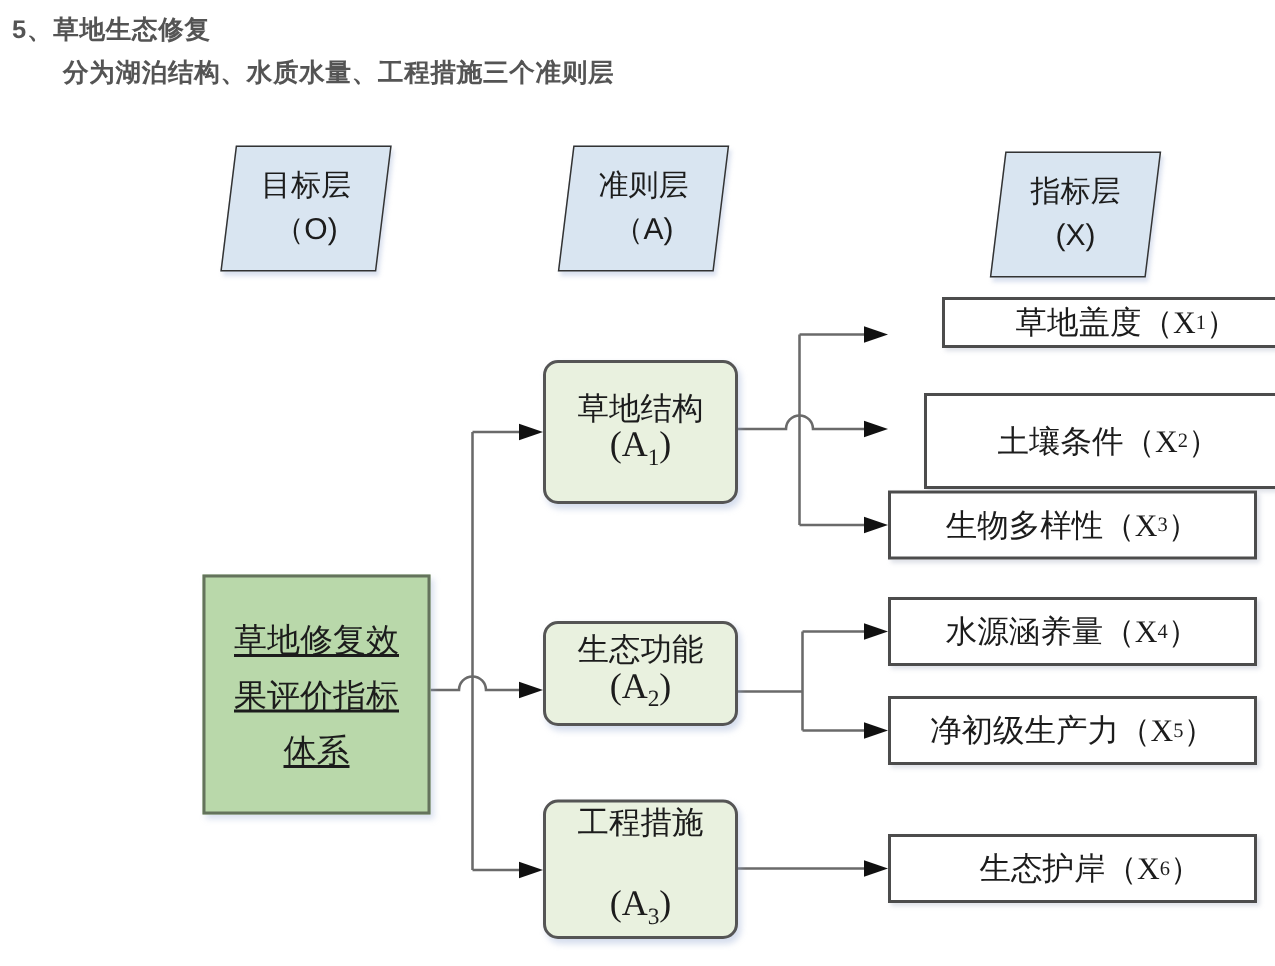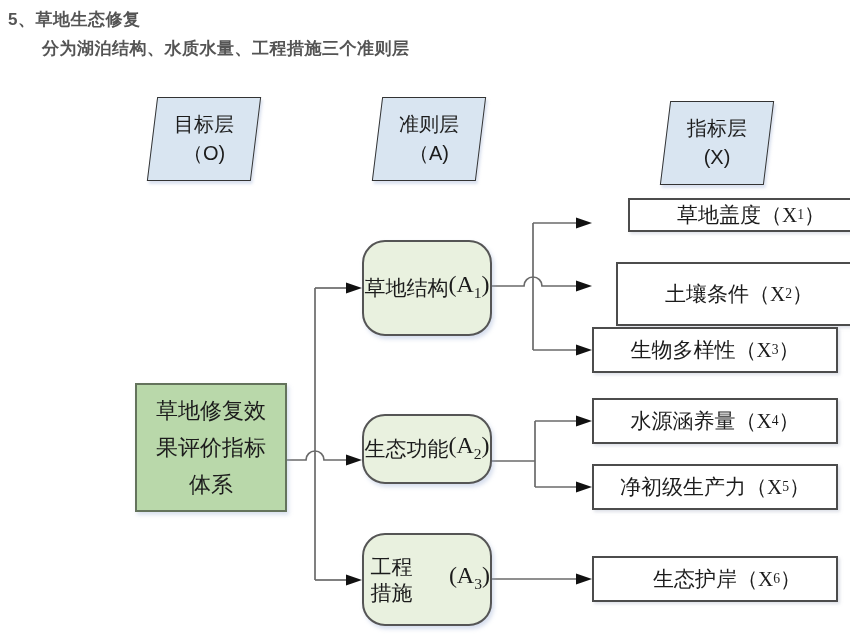--- a/index.html
+++ b/index.html
@@ -30,30 +30,30 @@
 
   .para{position:absolute;width:104px;height:84px;background:var(--layer_fill);
         border:1.5px solid var(--layer_border);transform:skewX(-7deg);
         box-shadow:2px 3px 3px rgba(150,170,210,.35);
         display:flex;align-items:center;justify-content:center;}
   .para .inner{transform:skewX(7deg);text-align:center;font-size:20px;line-height:29px;color:var(--node_text);}
   .p1{left:152px;top:97px;}
   .p2{left:377px;top:97px;}
   .p3{left:665px;top:101px;}
 
-  .goal{position:absolute;left:135px;top:383px;width:152px;height:129px;
+  .goal{position:absolute;left:135px;top:383px;width:152px;height:160px;
         background:var(--goal_fill);border:2px solid var(--goal_border);
         box-shadow:2px 3px 4px rgba(150,170,210,.35);
         display:flex;flex-direction:column;align-items:center;justify-content:center;
-        font-family:"Liberation Serif","DejaVu Serif",serif;font-size:22px;line-height:37px;color:var(--node_text);text-align:left;}
+        font-family:"Liberation Serif","DejaVu Serif",serif;font-size:22px;line-height:37px;color:var(--node_text);text-align:left;text-decoration:underline;}
 
   .crit{position:absolute;left:362px;width:130px;background:var(--criteria_fill);
-        border:2px solid var(--criteria_border);border-radius:23px;
+        border:2px solid var(--criteria_border);border-radius:10px;
         box-shadow:2px 3px 4px rgba(150,170,210,.4);
-        display:flex;flex-direction:row;align-items:center;justify-content:center;
+        display:flex;flex-direction:column;align-items:center;justify-content:center;
         font-family:"Liberation Serif","DejaVu Serif",serif;color:var(--node_text);text-align:center;}
   .crit .lbl{font-size:21px;line-height:26px;}
   .crit .code{font-size:24px;line-height:24px;}
   .crit sub{font-size:.65em;}
   .c1{top:240px;height:96px;}
   .c2{top:414px;height:70px;}
   .c3{top:533px;height:93px;gap:30px;}
 
   .ind{position:absolute;left:592px;width:246px;background:var(--indicator_fill);
        border:2px solid var(--indicator_border);

